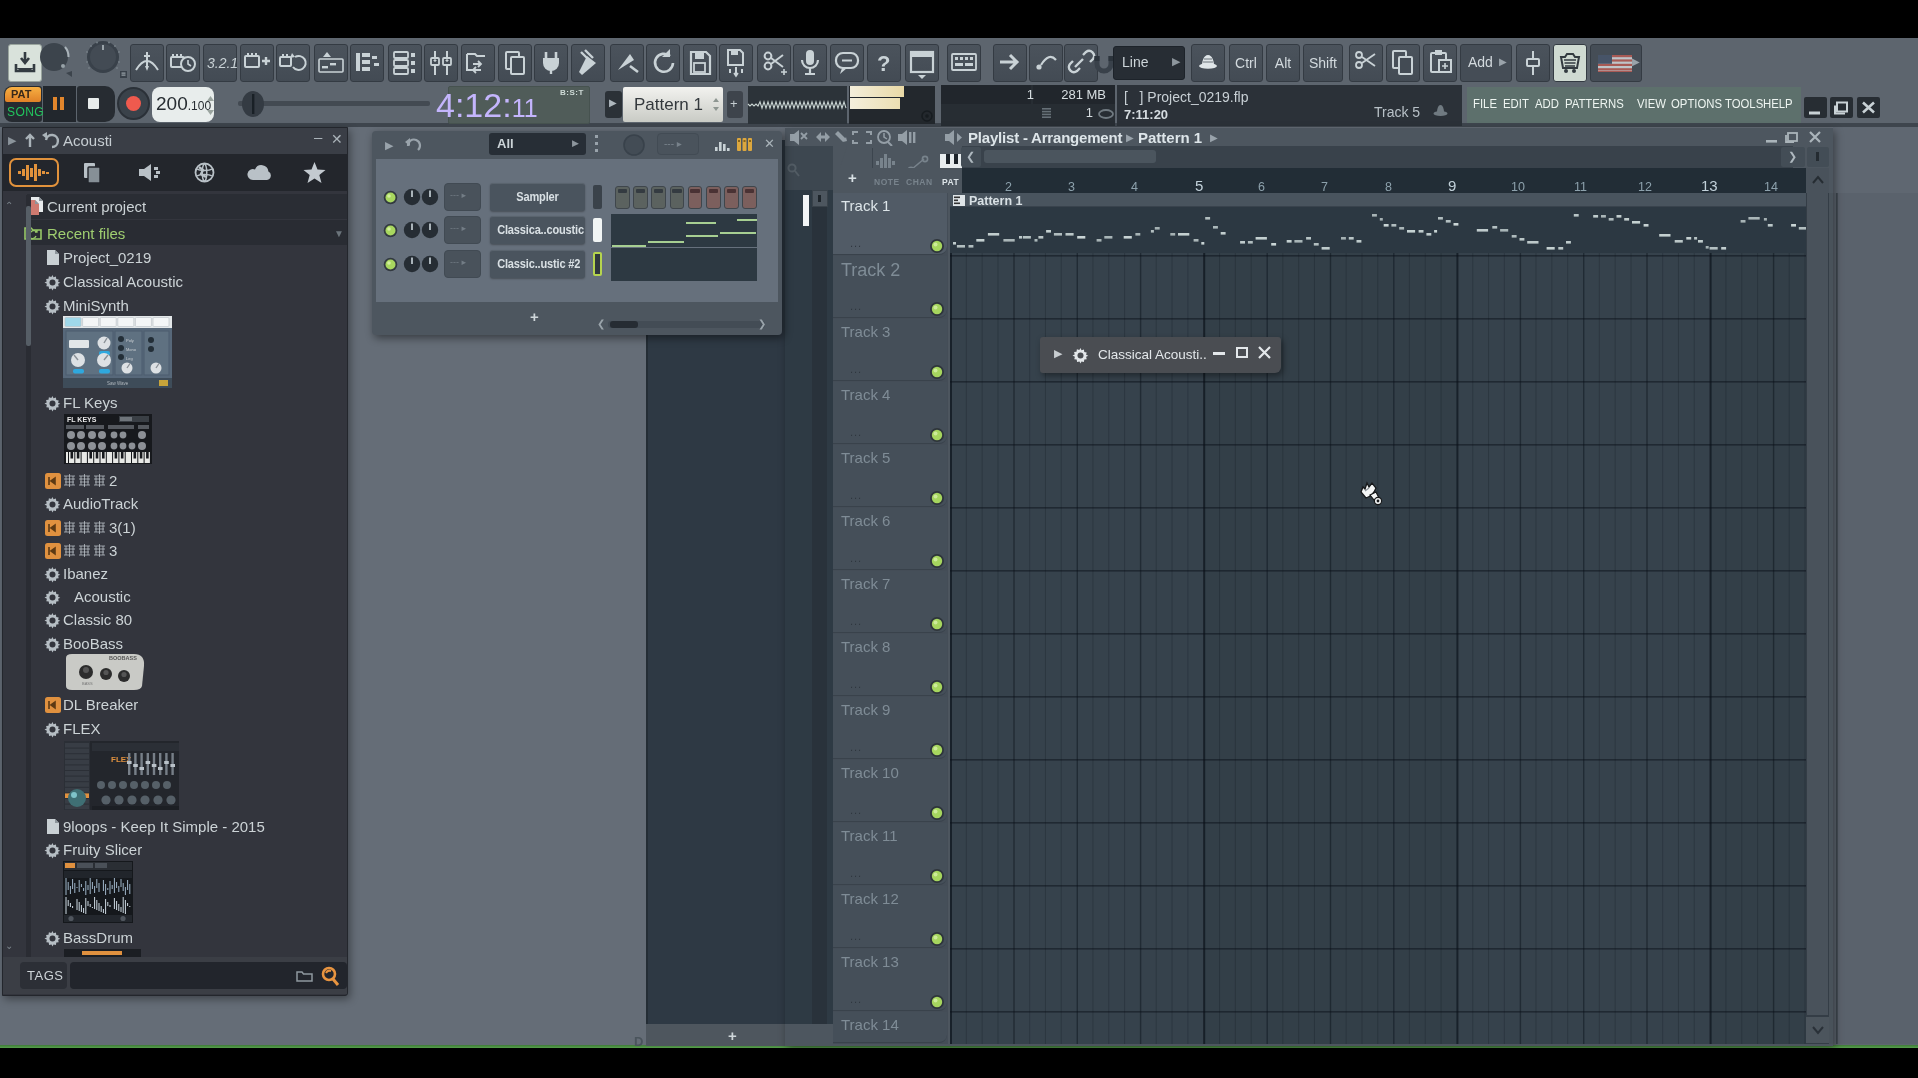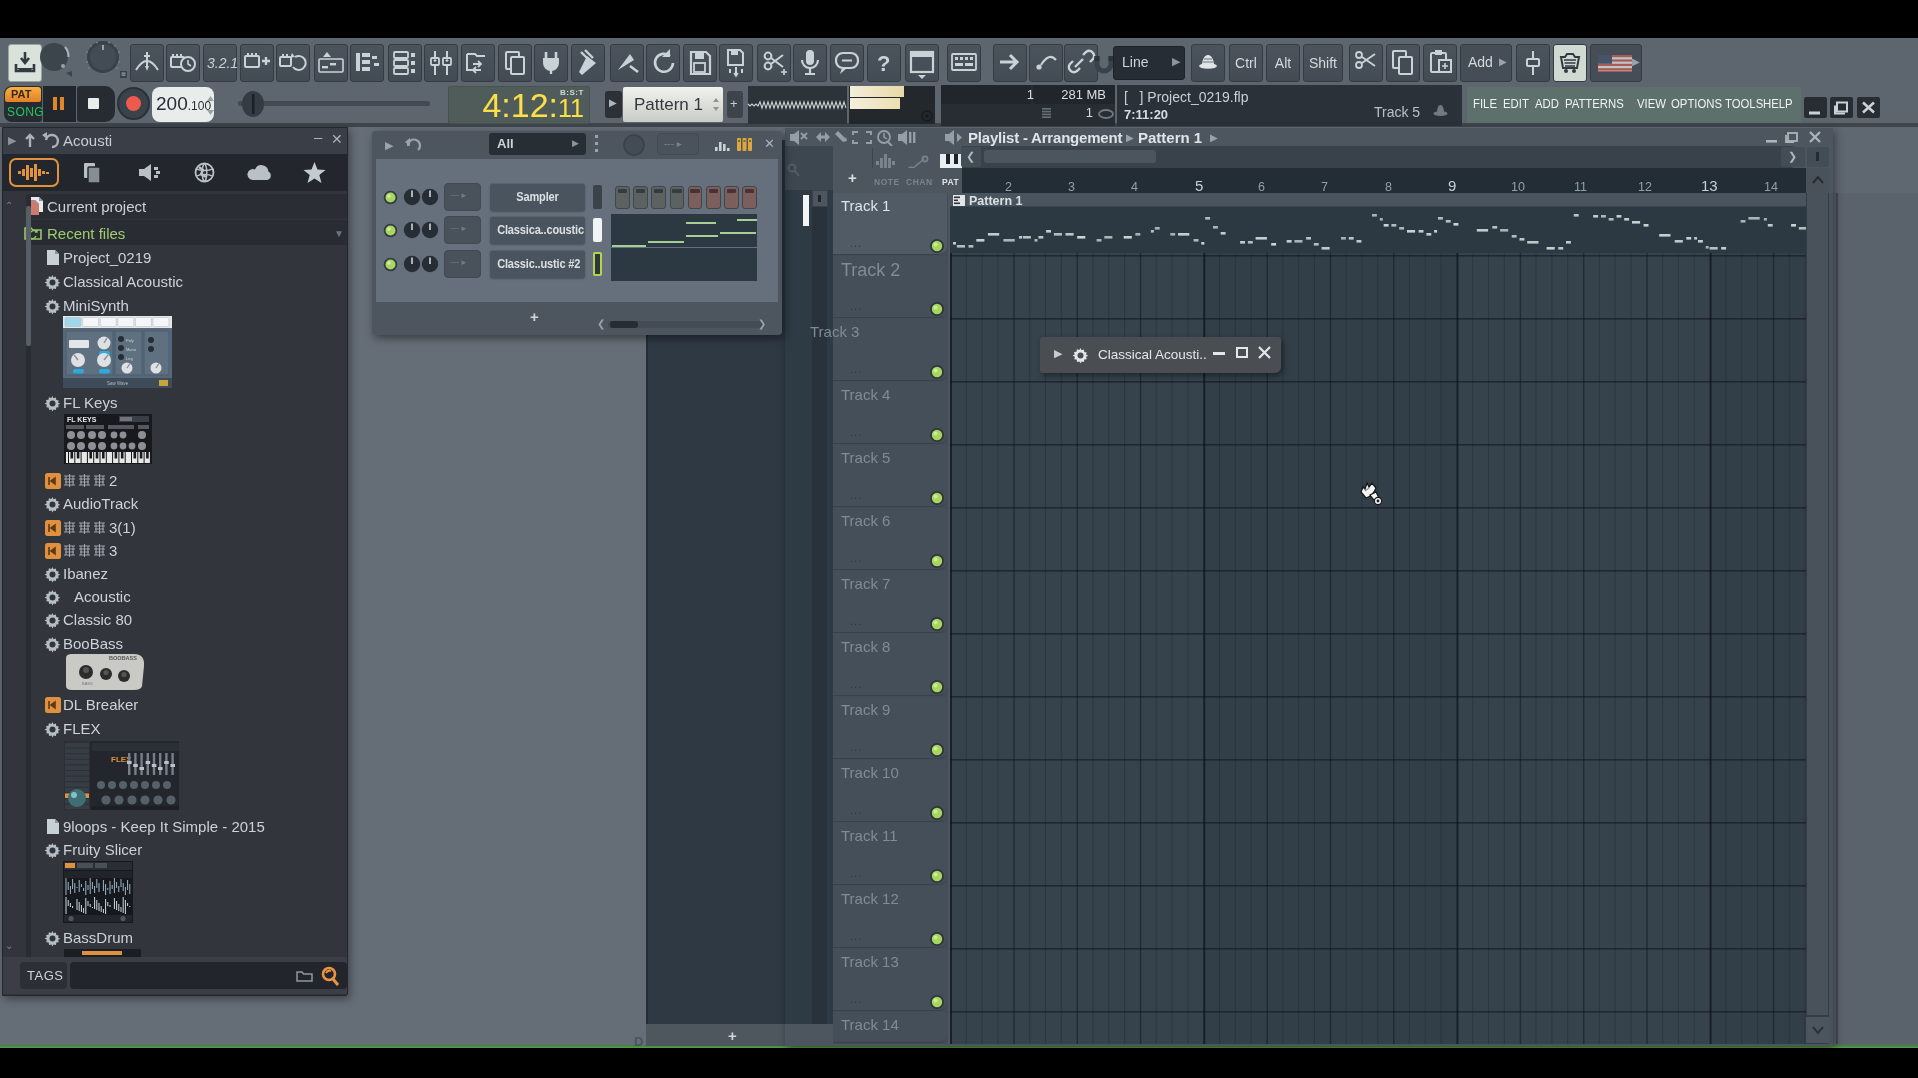--- a/index.html
+++ b/index.html
@@ -297,21 +297,21 @@
 <svg style="left:205px;top:93px" width="10" height="24">
     <path d="M2 8l3.5-5L9 8z" fill="#9aa49f"></path>
     <path d="M2 17l3.5 5L9 17z" fill="#9aa49f"></path>
   </svg>
 <div style="left:238px;top:101px;width:192px;height:5px;background:#434a52;border-radius:2px"></div>
 <svg style="left:240px;top:90px" width="26" height="28">
     <ellipse cx="13" cy="14" rx="11" ry="13" fill="#343b43"></ellipse>
     <rect x="12" y="4" width="2.4" height="20" fill="#192026"></rect>
   </svg>
 <div style="left:448px;top:86px;width:142px;height:38px;background:#505c59;border-radius:2px;border:1px solid #46524f"></div>
-<div style="left:448px;top:86px;width:136px;text-align:right;font-size:34px;color:#fde047;letter-spacing:0px;font-weight:300">4:12:<span style="font-size:25px">11</span></div>
+<div style="left:436px;top:86px;width:136px;font-size:34px;color:#c4b5fd;letter-spacing:0px;font-weight:300">4:12:<span style="font-size:25px">11</span></div>
 <div style="left:560px;top:88px;font-size:8px;color:#cfdbd7;letter-spacing:.5px;font-weight:bold">B:S:T</div>
 <div style="left:605px;top:91px;width:17px;height:27px;background:#2b3137;border-radius:3px"></div>
 <div style="left:609px;top:97px;font-size:10px;color:#aeb7bd">▶</div>
 <div style="left:623px;top:87px;width:100px;height:35px;background:linear-gradient(#f2f2ef,#c9cbc5);border-radius:2px"></div>
 <div style="left:634px;top:95px;font-size:17px;color:#33383c">Pattern 1</div>
 <svg style="left:712px;top:95px" width="8" height="20">
     <path d="M1 7l3-4 3 4z" fill="#8e9691"></path>
     <path d="M1 12l3 4 3-4z" fill="#8e9691"></path>
   </svg>
 <div style="left:727px;top:91px;width:16px;height:27px;background:#3e444c;border-radius:3px"></div>
@@ -1014,21 +1014,21 @@
 <div style="left:850px;top:237px;font-size:11px;color:#2f373f;letter-spacing:1px">...</div>
 <div style="left:833px;top:256px;width:114px;height:62px;background:#454f59;border-radius:0 0 8px 0;border-bottom:1px solid #39424b"></div>
 <div style="left:841px;top:260px;font-size:18px;color:#7f8c96">Track 2</div>
 <svg style="left:929px;top:301px" width="16" height="16">
     <circle cx="8" cy="8" r="7" fill="#2e353b"></circle>
     <circle cx="8" cy="8" r="5.2" fill="#a6d65e"></circle>
     <circle cx="6.5" cy="6.5" r="2" fill="#cdeb9a"></circle>
   </svg>
 <div style="left:850px;top:300px;font-size:11px;color:#2f373f;letter-spacing:1px">...</div>
 <div style="left:833px;top:319px;width:114px;height:62px;background:#454f59;border-radius:0 0 8px 0;border-bottom:1px solid #39424b"></div>
-<div style="left:810px;top:323px;font-size:15px;color:#7f8c96">Track 3</div>
+<div style="left:841px;top:323px;font-size:15px;color:#7f8c96">Track 3</div>
 <svg style="left:929px;top:364px" width="16" height="16">
     <circle cx="8" cy="8" r="7" fill="#2e353b"></circle>
     <circle cx="8" cy="8" r="5.2" fill="#a6d65e"></circle>
     <circle cx="6.5" cy="6.5" r="2" fill="#cdeb9a"></circle>
   </svg>
 <div style="left:850px;top:363px;font-size:11px;color:#2f373f;letter-spacing:1px">...</div>
 <div style="left:833px;top:382px;width:114px;height:62px;background:#454f59;border-radius:0 0 8px 0;border-bottom:1px solid #39424b"></div>
 <div style="left:841px;top:386px;font-size:15px;color:#7f8c96">Track 4</div>
 <svg style="left:929px;top:427px" width="16" height="16">
     <circle cx="8" cy="8" r="7" fill="#2e353b"></circle>

